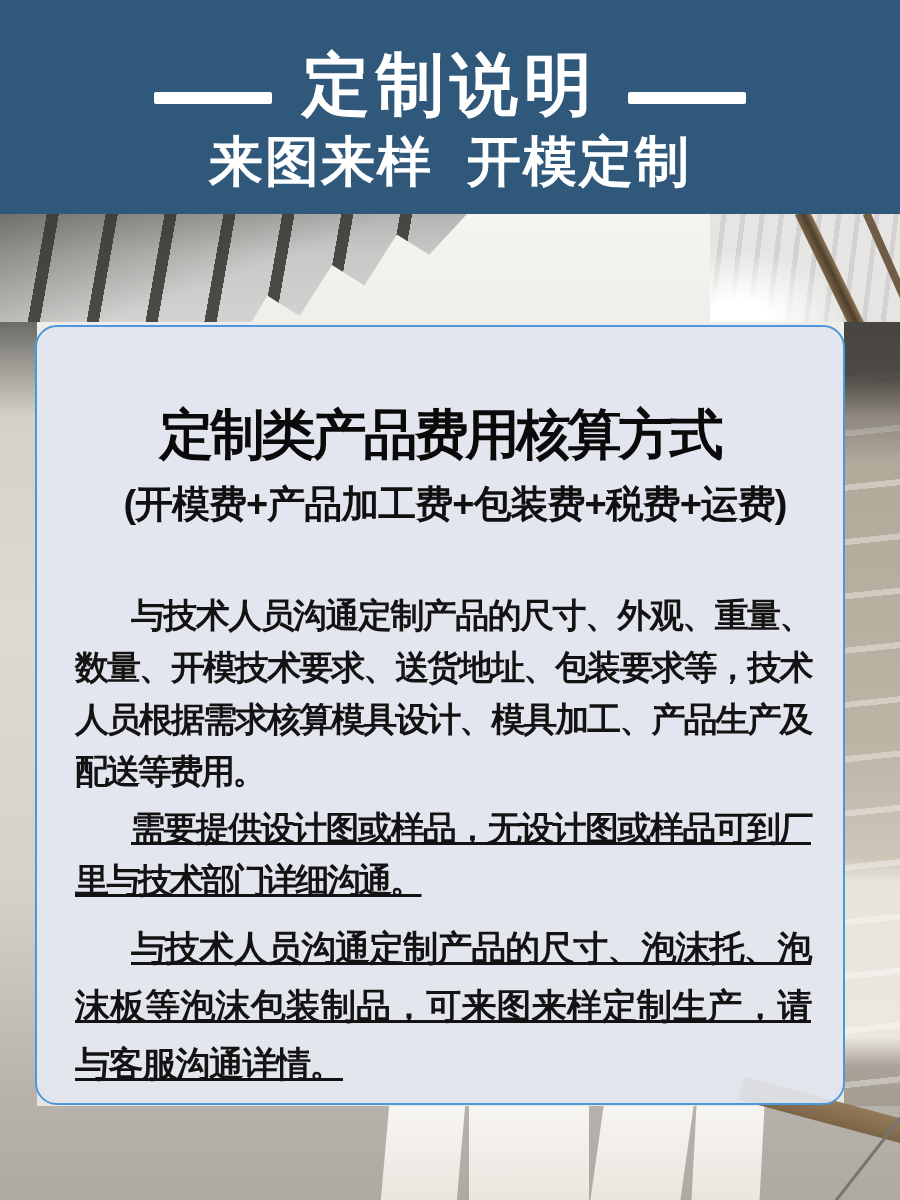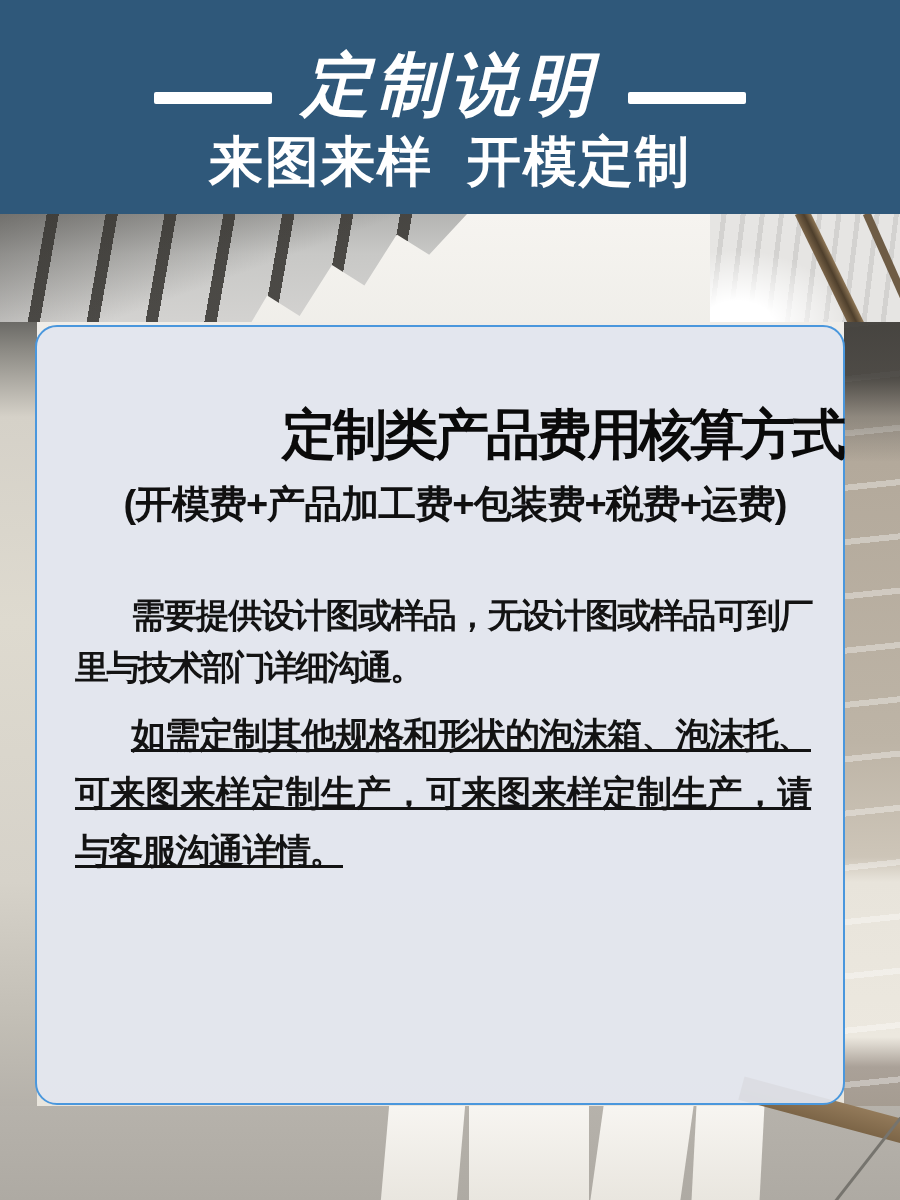--- a/index.html
+++ b/index.html
@@ -43,28 +43,28 @@
   .blk.b2{left:469px;width:120px;}
   .blk.b3{left:597px;width:90px;transform:skewX(-8deg);}
   .blk.b4{left:694px;width:68px;transform:skewX(-3deg);}
   .ph-pallet{position:absolute;left:738px;top:-4px;width:200px;height:24px;
     background:linear-gradient(180deg,#937a5a,#7c6547);transform:rotate(15deg);}
   .ph-seam{position:absolute;right:32px;top:-12px;width:3px;height:135px;
     background:#76746e;transform:rotate(38deg);}
   
   .header{position:absolute;top:0;left:0;width:100%;height:214px;
     background:#2f587a;color:#ffffff;text-align:center;z-index:3;}
-  .title-row{display:flex;align-items:center;justify-content:center;gap:30px;margin:0;padding-top:50px;font-style:italic;}
+  .title-row{display:flex;align-items:center;justify-content:center;gap:30px;margin:0;padding-top:50px;}
   .title-row h1{margin:0;font-size:68px;line-height:1;font-weight:900;letter-spacing:6px;}
   .dash{width:118px;height:12px;background:#ffffff;border-radius:2px;transform:translateY(14px);}
   .header h2{margin:16px 0 0;font-size:54px;line-height:1;font-weight:800;letter-spacing:2px;white-space:pre;text-align:center;}
   
   .card{position:absolute;left:35px;top:325px;width:810px;height:780px;box-sizing:border-box;
     border:2px solid #4a97dd;border-radius:22px;background:rgba(226,229,238,0.93);z-index:2;color:#111;}
-  .card h3{margin:76px 0 0;text-align:right;font-size:54px;line-height:1.15;
+  .card h3{margin:76px 0 0;text-align:center;font-size:54px;line-height:1.15;
     font-weight:900;color:#0a0a0a;letter-spacing:-3px;}
   .formula{margin:16px 0 0;text-align:center;font-size:38px;line-height:1.25;
     font-weight:600;color:#101010;letter-spacing:-1px;padding-left:30px;}
   .body-text{margin-top:60px;padding:0 32px 0 38px;color:#131313;}
   .body-text p{margin:0;font-size:34px;line-height:52px;font-weight:600;
     text-align:justify;text-indent:56px;letter-spacing:-2.5px;}
   .body-text p + p{margin-top:5px;text-decoration:underline;}
   .body-text p.bold{font-weight:900;font-size:35px;line-height:58px;margin-top:13px;letter-spacing:-1.5px;}
 </style>
 </head>
@@ -98,18 +98,19 @@
       <h1>定制说明</h1>
       <span class="dash"></span>
     </div>
     <h2>来图来样  开模定制</h2>
   </header>
 
   <section class="card">
     <h3>定制类产品费用核算方式</h3>
     <p class="formula">(开模费+产品加工费+包装费+税费+运费)</p>
     <div class="body-text">
+      <p>与技术人员沟通定制产品的尺寸、外观、重量、数量、开模技术要求、送货地址、包装要求等，技术人员根据需求核算模具设计、模具加工、产品生产及配送等费用。</p>
       <p>需要提供设计图或样品，无设计图或样品可到厂里与技术部门详细沟通。</p>
-      <p class="bold">如需定制其他规格和形状的泡沫箱、泡沫托、可来图来样定制生产，可来图来样定制生产，请与客服沟通详情。</p>
+      <p class="bold">与技术人员沟通定制产品的尺寸、泡沫托、泡沫板等泡沫包装制品，可来图来样定制生产，请与客服沟通详情。</p>
     </div>
   </section>
 
 </div>
 
 </body></html>

